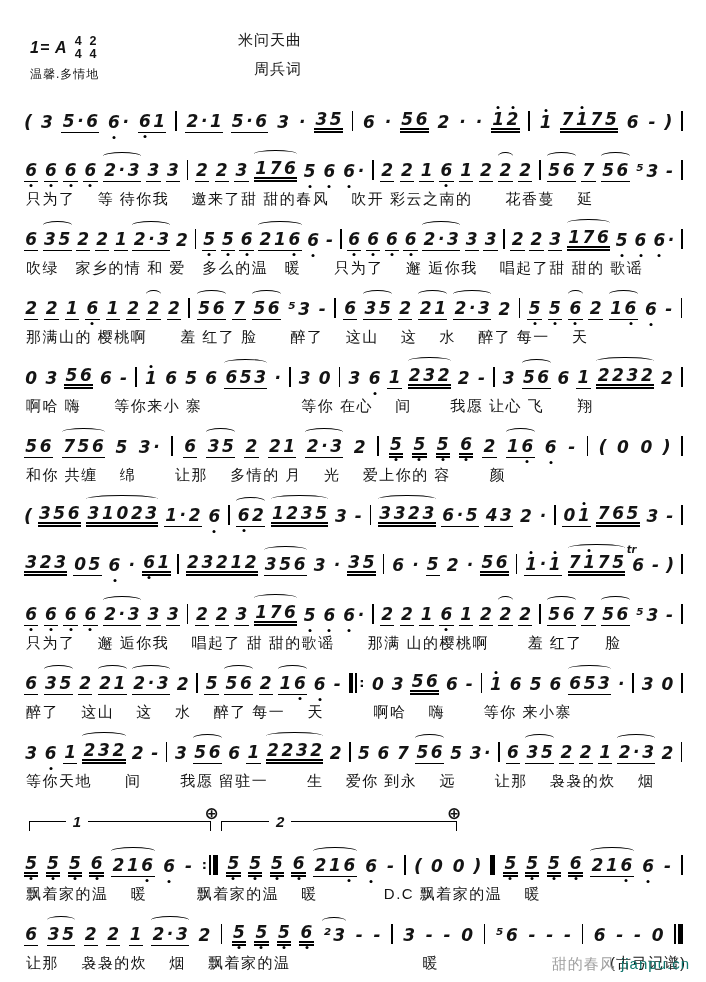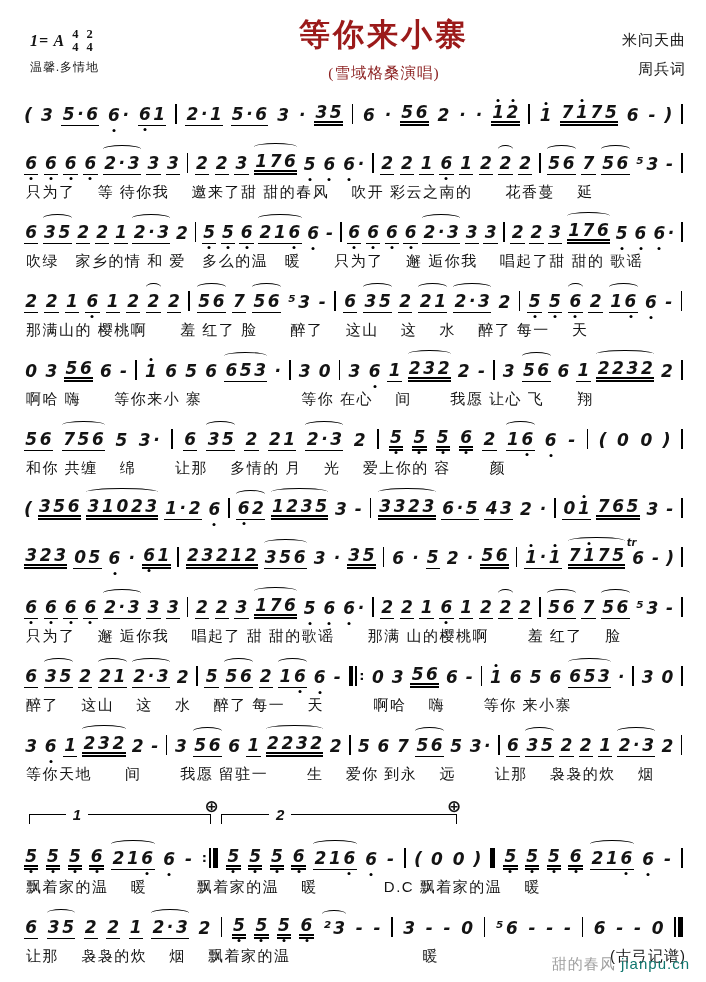--- a/index.html
+++ b/index.html
@@ -1,21 +1,21 @@
 <!DOCTYPE html>
 <html><head>
 <meta charset="utf-8">
 <style>
   * { margin:0; padding:0; box-sizing:border-box; }
   html,body { background:#ffffff; }
   body { font-family:"Liberation Sans","DejaVu Sans",sans-serif; color:#141414; }
   .page { width:706px; height:982px; padding:12px 20px 6px 22px; position:relative; background:#fff; overflow:hidden; }
 
   
-  .header { display:flex; align-items:flex-start; margin-bottom:10px;font-family:Liberation Serif, serif; }
+  .header { display:flex; align-items:flex-end; margin-bottom:18px; }
   .header-left { width:170px; padding-top:16px; padding-left:8px; font-size:15px; }
   .keysig-row { display:flex; align-items:center; font-weight:bold; font-style:italic; font-size:16px; letter-spacing:1px; }
   .ts { display:inline-flex; flex-direction:column; line-height:1; font-size:12.5px; font-weight:bold; text-align:center; margin-left:7px; font-style:normal; }
   .ts i { font-style:normal; }
   .tempo { margin-top:6px; font-size:12px; letter-spacing:1px; }
   .header-center { flex:1; text-align:center; }
   .song-title { font-size:31px; font-weight:bold; letter-spacing:3px; margin-top:2px; }
   .subtitle { font-size:15.5px; margin-top:7px; letter-spacing:1px; }
   .header-right { width:110px; text-align:right; padding-top:14px; font-size:15px; line-height:1.9; letter-spacing:1px; }
 
@@ -70,24 +70,20 @@
           <i>4</i>
           <i>4</i>
         </span>
         <span class="ts">
           <i>2</i>
           <i>4</i>
         </span>
       </div>
       <div class="tempo">温馨.多情地</div>
     </div>
-    <div class="header-center">
-      <div class="song-title" style="color: rgb(155, 26, 26);">等你来小寨</div>
-      <div class="subtitle" style="color: rgb(141, 35, 35);">(雪域格桑演唱)</div>
-    </div>
     <div class="header-right">
       <div>米问天曲</div>
       <div>周兵词</div>
     </div>
   </div>
 
   <div id="score">
       <div class="sys">
         <div class="notes">
           <span class="tk paren">(</span>

